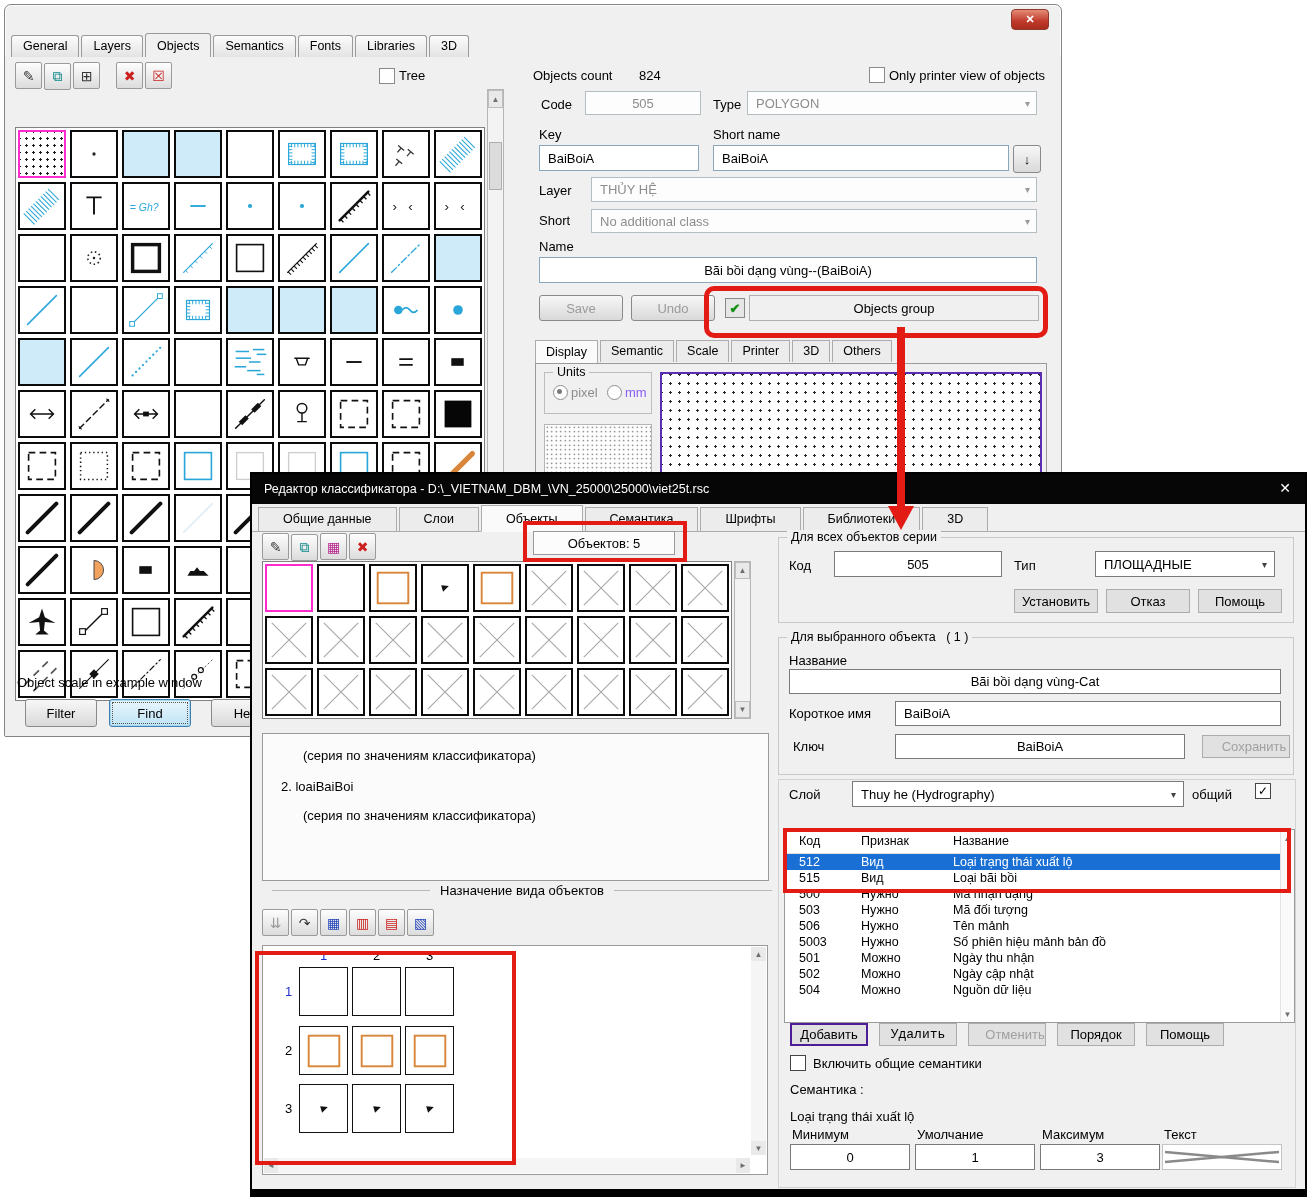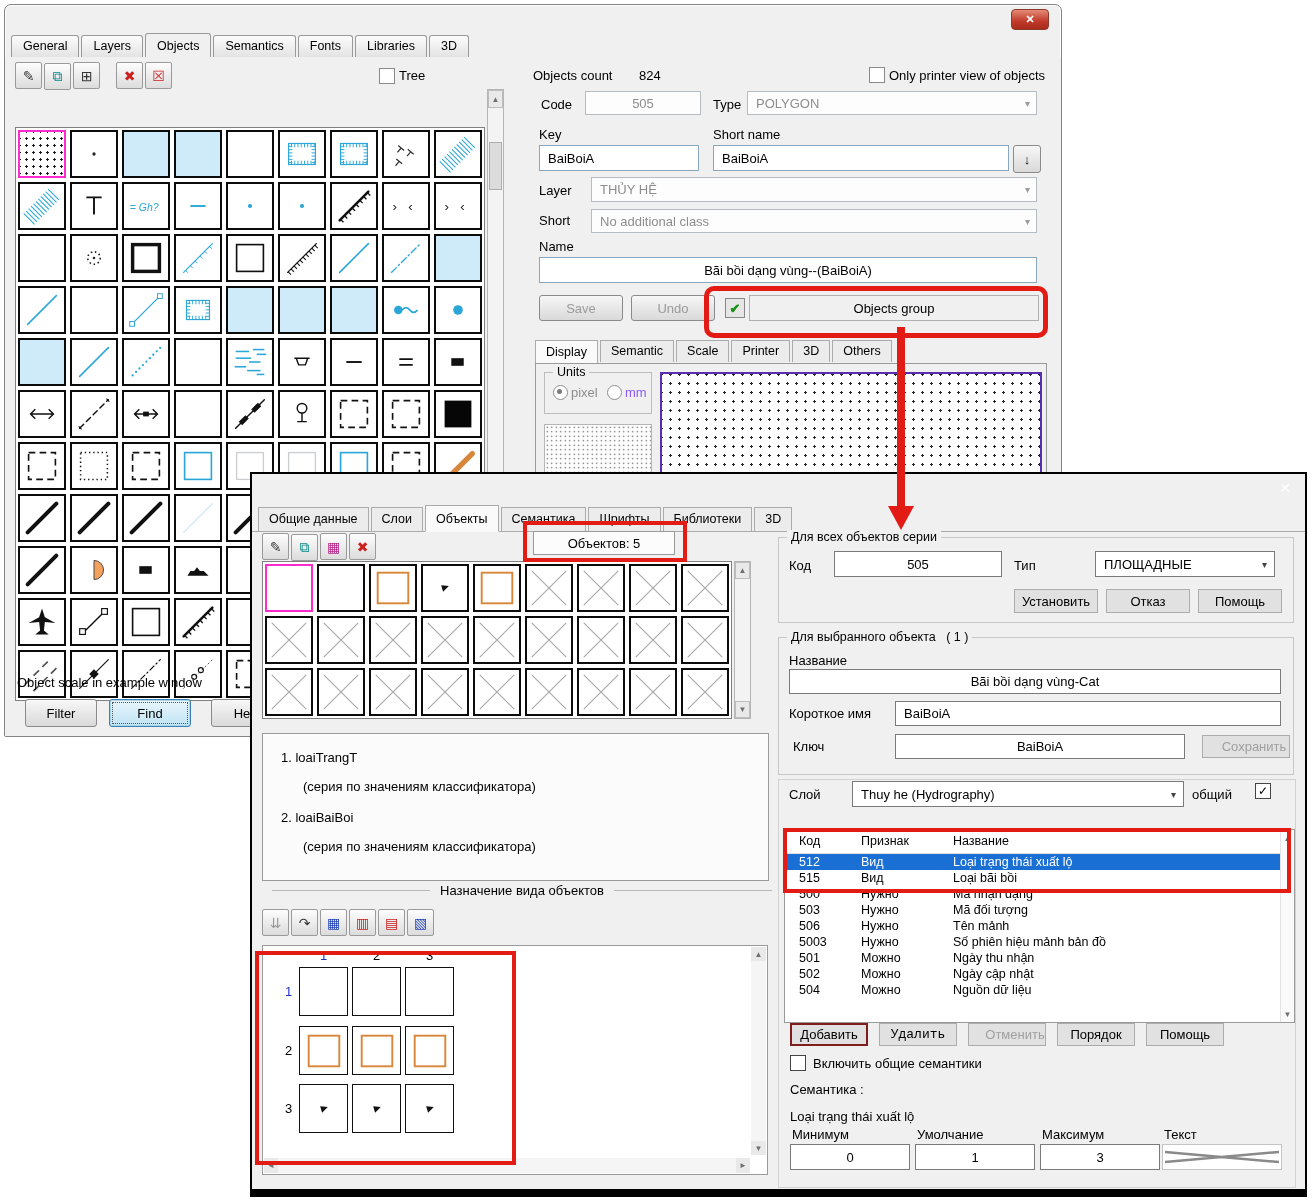--- a/index.html
+++ b/index.html
@@ -38,30 +38,30 @@
   .grp>.gt{position:absolute;top:-8px;left:8px;background:#f0f0f0;padding:0 4px;font-size:12.5px;}
   .radio{width:13px;height:13px;border:1px solid #8f8f8f;border-radius:50%;background:#fff;display:inline-block;position:relative;vertical-align:-2px;}
   .radio.on::after{content:"";position:absolute;left:3px;top:3px;width:5px;height:5px;border-radius:50%;background:#7a7a7a;}
   .preview{position:absolute;border:2px solid #5b2db0;background:#fff;background-image:radial-gradient(circle,#262626 1.1px,transparent 1.4px);background-size:9px 9px;background-position:4px 5px;}
   .mini-dots{position:absolute;border:1px solid #b5b5b5;background:#fdfdfd;background-image:radial-gradient(circle,#555 .7px,transparent .95px);background-size:4.5px 4.5px;}
   
   .win2{position:absolute;left:250px;top:472px;width:1057px;height:725px;background:#f0f0f0;border:2px solid #000;border-bottom-width:8px;box-sizing:border-box;}
   .w2-title{height:30px;background:#060606;color:#fff;display:flex;align-items:center;padding-left:12px;font-size:12.5px;}
   .w2-close{position:absolute;right:14px;top:6px;color:#fff;font-size:14px;}
   .w2-tabs{position:absolute;left:0;right:0;top:30px;height:27px;background:#f0f0f0;border-bottom:1px solid #ababab;display:flex;align-items:flex-end;padding-left:6px;}
-  .tab2{border:1px solid #ababab;border-bottom:none;background:#ececec;padding:4px 10px 5px;margin-right:2px;font-size:12.5px;}
+  .tab2{border:1px solid #ababab;border-bottom:none;background:#ececec;padding:4px 24px 5px;margin-right:2px;font-size:12.5px;}
   .tab2.active{background:#fafafa;margin-bottom:-1px;padding-top:6px;border-bottom:1px solid #fafafa;}
   .w2-body{position:absolute;left:0;top:57px;right:0;bottom:0;}
   #w2grid{left:10px;top:30px;grid-template-columns:repeat(9,52px);grid-auto-rows:52px;}
   .sunk{position:absolute;border:1px solid #9a9a9a;background:#fcfcfc;}
   .sep{position:absolute;display:flex;align-items:center;font-size:13px;}
   .sep::before,.sep::after{content:"";flex:1;height:1px;background:#b8b8b8;margin:0 10px;}
   .btn2{position:absolute;height:24px;border:1px solid #acacac;background:#e1e1e1;display:flex;align-items:center;justify-content:center;font-size:13px;box-sizing:border-box;}
   .btn2.dis{color:#a0a0a0;padding-left:16px;}
-  .btn2.focus{border:2px solid #7f1d1d;}
+  .btn2.focus{border:2px solid #4c1d95;}
   .inp2{position:absolute;background:#fff;border:1px solid #7a7a7a;box-sizing:border-box;display:flex;align-items:center;font-size:13px;}
   .inp2.center{justify-content:center;}
   .dd2{position:absolute;background:#fff;border:1px solid #7a7a7a;box-sizing:border-box;display:flex;align-items:center;padding-left:8px;font-size:13px;}
   .dd2 .chev{position:absolute;right:7px;color:#444;font-size:10px;}
   .tab3{border:1px solid #ababab;border-bottom:none;background:#ececec;padding:3px 10px 4px;margin-right:2px;font-size:12.5px;display:inline-block;}
   .tab3.active{background:#fafafa;position:relative;top:1px;padding-top:4px;}
   .semtbl{position:absolute;background:#fff;border:1px solid #9a9a9a;overflow:hidden;font-size:12.5px;}
   .srow{display:flex;height:16px;line-height:16px;}
   .srow.hdr{height:23px;line-height:23px;border-bottom:1px solid #e0e0e0;}
   .srow.selrow{background:#1a6fd4;color:#fff;}
@@ -686,20 +686,23 @@
           <span class="radio" style="position:absolute;left:62px;top:12px;"></span>
           <span class="lbl" style="left:80px;top:12px;color:#8b5cf6;">mm</span>
         </div>
         <div class="mini-dots" style="left:8px;top:60px;width:106px;height:290px;"></div>
         <div class="preview" style="left:124px;top:8px;width:378px;height:340px;"></div>
       </div>
     </div>
   </section>
 
   <section class="win2">
+    <header class="w2-title">
+      <span>Редактор классификатора - D:\_VIETNAM_DBM_\VN_25000\25000\viet25t.rsc</span>
+    </header>
     <div class="w2-close"><span>✕</span></div>
     <nav class="w2-tabs" id="w2tabs">
         <div class="tab2">Общие данные</div>
         <div class="tab2">Слои</div>
         <div class="tab2 active">Объекты</div>
         <div class="tab2">Семантика</div>
         <div class="tab2">Шрифты</div>
         <div class="tab2">Библиотеки</div>
         <div class="tab2">3D</div>
       </nav>
@@ -844,21 +847,20 @@
               <path d="M5 5L41 41M41 5L5 41" stroke="#a8a8a8" stroke-width="1.2"></path>
             </svg>
           </div>
         </div>
       <div class="sb" style="left:482px;top:30px;width:17px;height:158px;">
         <div class="ar" style="left:0;right:0;top:0;height:15px;">▲</div>
         <div class="ar" style="left:0;right:0;bottom:0;height:15px;">▼</div>
       </div>
 
       <div class="sunk" style="left:10px;top:202px;width:505px;height:146px;background:#fbfbfb;" id="serieslist">
-          <div style="margin: 16px 0px 0px 18px; font-size: 13px;">1.  loaiTrangT</div>
           <div style="margin: 14px 0px 0px 40px; font-size: 13px;">(серия по значениям классификатора)</div>
           <div style="margin: 16px 0px 0px 18px; font-size: 13px;">2.  loaiBaiBoi</div>
           <div style="margin: 14px 0px 0px 40px; font-size: 13px;">(серия по значениям классификатора)</div>
         </div>
       <div class="sep" style="left:10px;top:352px;width:520px;">
           <span>Назначение вида объектов</span>
         </div>
       <div style="position:absolute;left:10px;top:378px;" id="w2minibar"><div class="tbtn">
             <span class="ic-gray">⇊</span>
           </div><div class="tbtn">

